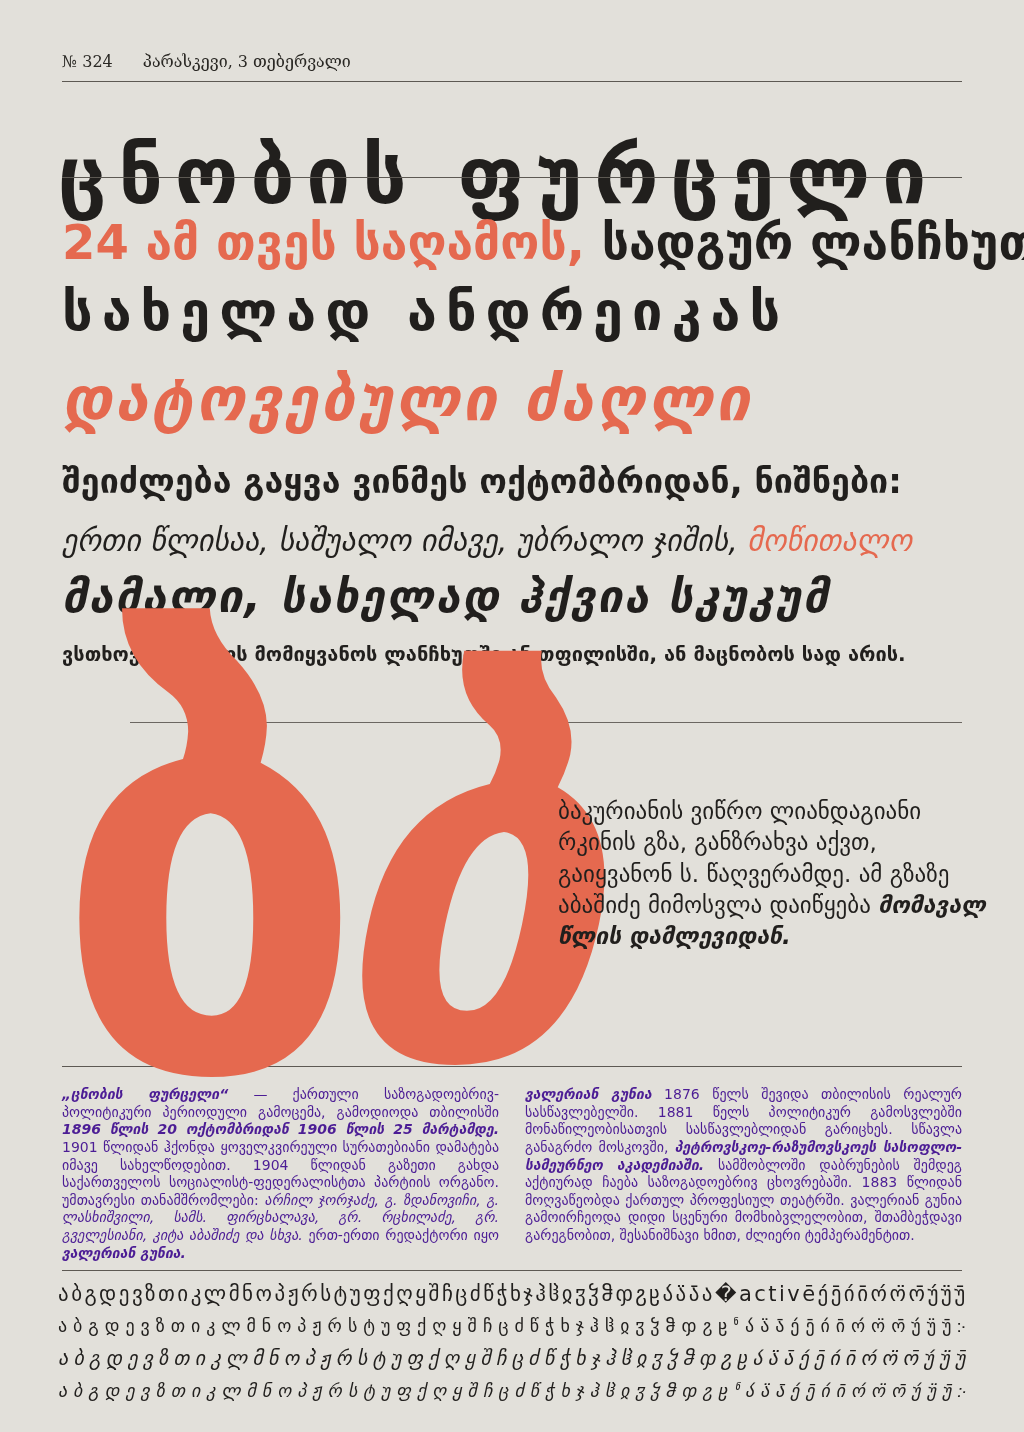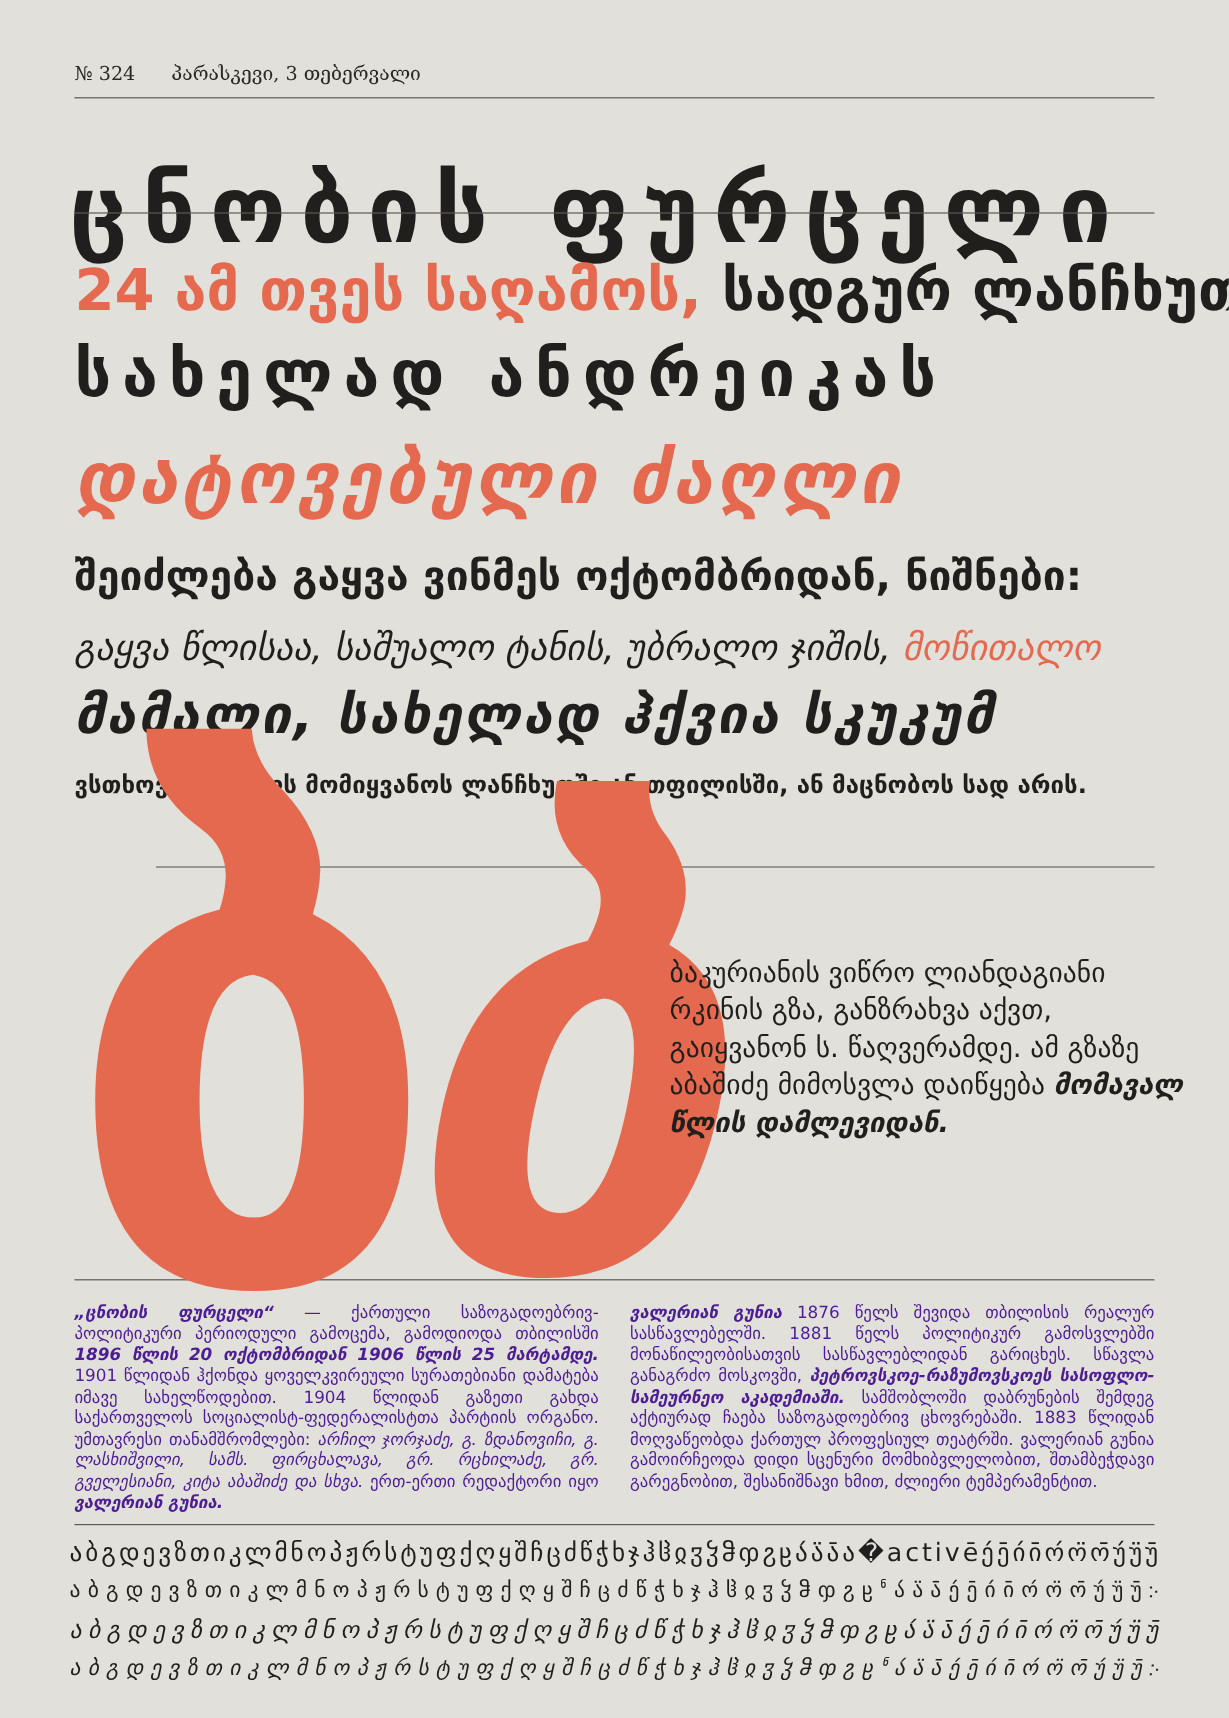--- a/index.html
+++ b/index.html
@@ -74,21 +74,21 @@
   </header>
   <div class="rule rule-masthead"></div>
 
   <h1 class="title">ცნობის ფურცელი</h1>
   <div class="rule rule-title"></div>
 
   <p class="l1"><span class="seg-o">24 ამ თვეს საღამოს,</span><span class="seg-n"> სადგურ ლანჩხუთში</span></p>
   <p class="l2">სახელად ანდრეიკას</p>
   <p class="l3">დატოვებული ძაღლი</p>
   <p class="l4">შეიძლება გაყვა ვინმეს ოქტომბრიდან, ნიშნები:</p>
-  <p class="l5"><span class="seg-n">გაყვა წლისაა, საშუალო ტანის, უბრალო ჯიშის, </span><span class="seg-o">მოწითალო</span></p>
+  <p class="l5"><span class="seg-n">ერთი წლისაა, საშუალო იმავე, უბრალო ჯიშის, </span><span class="seg-o">მოწითალო</span></p>
   <p class="l6">მამალი, სახელად ჰქვია სკუკუმ</p>
   <p class="l7">ვსთხოვ მნახველს მომიყვანოს ლანჩხუთში ან თფილისში, ან მაცნობოს სად არის.</p>
 
   <div class="rule rule-display"></div>
   <span class="big-b upright">ბ</span>
   <span class="big-b slanted">ბ</span>
 
   <div class="railway">
     <p class="railway-body"><span class="seg-n">ბაკურიანის ვიწრო ლიანდაგიანი რკინის გზა, განზრახვა აქვთ, გაიყვანონ ს. წაღვერამდე. ამ გზაზე აბაშიძე მიმოსვლა დაიწყება </span><span class="seg-b">მომავალ წლის დამლევიდან.</span></p>
   </div>

